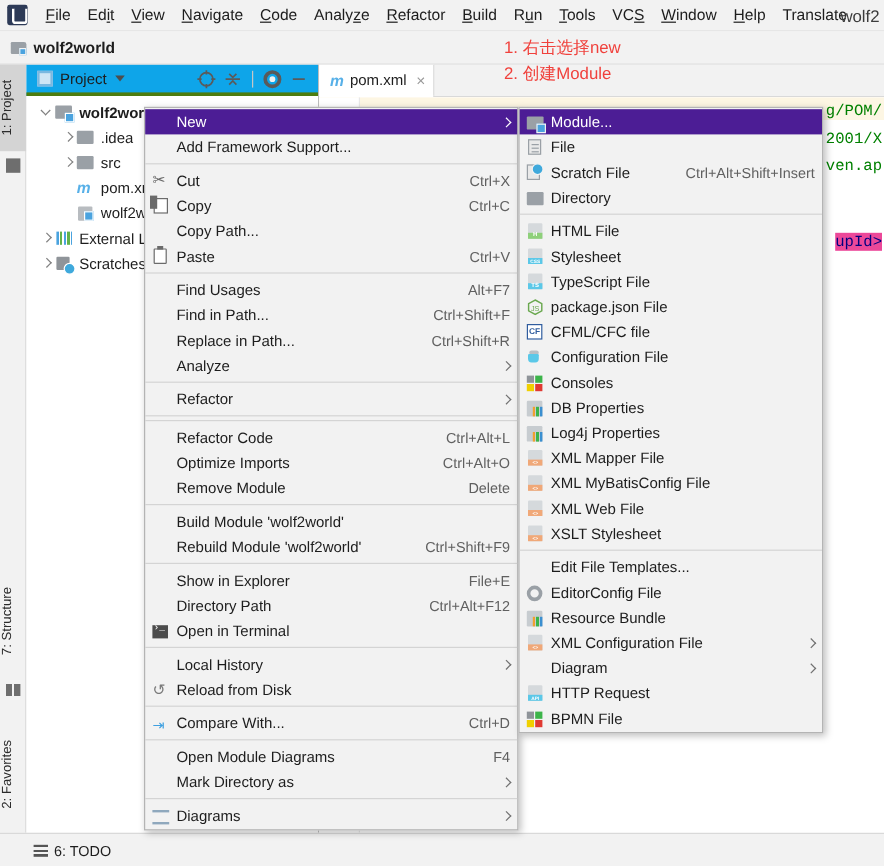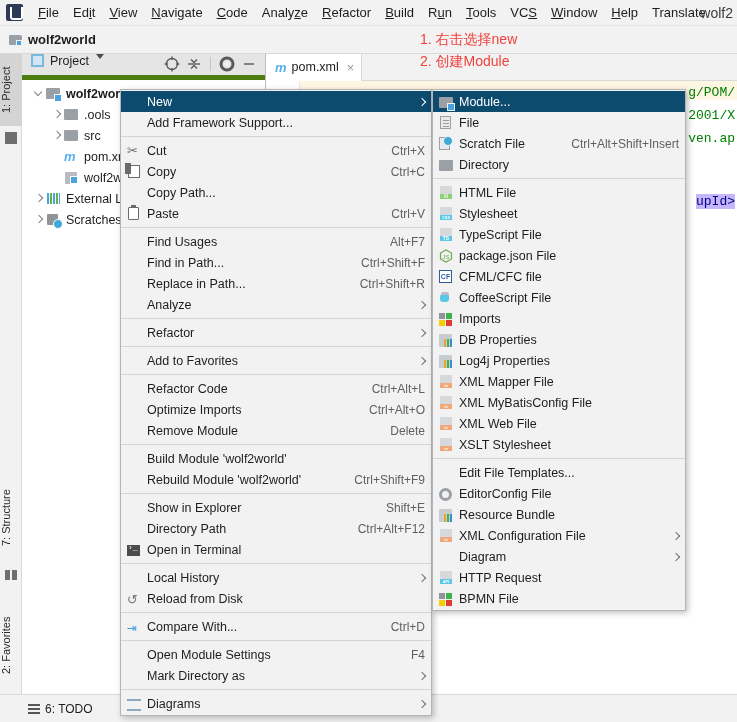--- a/index.html
+++ b/index.html
@@ -74,22 +74,22 @@
   .strip-icon {
     position: absolute; left: 5px; width: 12px; height: 12px;
   }
 
   
   .projpanel {
     position: absolute; left: 22px; top: 54px; width: 244px; height: 640px;
     background: #fff; border-right: 1px solid #bdbdbd;
   }
   .projpanel-header {
-    height: 26px; background: #e5e5e5; display: flex; align-items: flex-start;
-    border-bottom: 5px solid #4d7c0f;
+    height: 26px; background: #0ea5e9; display: flex; align-items: center;
+    border-bottom: 3px solid #4d7c0f;
   }
   .pp-icon-sq {
     width: 13px; height: 13px; margin-left: 9px; margin-right: 6px;
     border: 2px solid #7ab8e0; background: #cfe6f5;
   }
   .pp-label { font-size: 12.5px; color: #1d1d1d; }
   .caret-dn {
     width: 0; height: 0; margin-left: 7px;
     border-left: 4px solid transparent; border-right: 4px solid transparent;
     border-top: 5px solid #4d4d4d;
@@ -141,21 +141,21 @@
 
   .code-area {
     position: relative; height: 613px; background: #fff; overflow: hidden;
     font-family: "Liberation Mono", monospace; font-size: 13px;
   }
   .gutter { position: absolute; left: 0; top: 0; width: 34px; height: 100%; background: #fff; border-right: 1px solid #e8e8e8;}
   .code-hl { position:absolute; left: 0; top: 0; width: 471px; height: 19px; background:#fdf6e3; }
   .code-line { position: absolute; white-space: pre; }
   .xc-green { color: #008000; }
   .xc-tag { color: #000080; }
-  .xc-mark { background: #c4b5fd; }
+  .xc-mark { background: #ec4899; }
 
   
   .statusbar {
     position: absolute; left: 0; bottom: 0; width: 737px; height: 28px; background: #f2f2f2;
     border-top: 1px solid #d9d9d9; display: flex; align-items: center;
   }
   .todo-btn { display:flex; align-items:center; margin-left: 28px; font-size:12px; }
   .todo-icon { width:12px;height:10px;margin-right:5px;position:relative;
     background: linear-gradient(180deg,#555 0 2px,transparent 2px 4px,#555 4px 6px,transparent 6px 8px,#555 8px 10px);}
 
@@ -163,21 +163,21 @@
   .ctxmenu {
     position: absolute; left: 120px; top: 89px; width: 312px;
     background: #f2f2f2; border: 1px solid #b4b4b4;
     box-shadow: 2px 2px 6px rgba(0,0,0,.25);
     z-index: 50; padding: 1px 0;
   }
   .mi {
     display: flex; align-items: center; height: 21px; padding: 0 6px 0 4px;
     font-size: 12.5px; color: #1d1d1d; position: relative;
   }
-  .mi.selected { background: #0c4a6e; color: #fff; }
+  .mi.selected { background: #4c1d95; color: #fff; }
   .mi .mi-icon { width: 18px; height: 16px; margin-right: 4px; position: relative; flex: none; }
   .mi .mi-text { white-space: nowrap; }
   .mi .mi-short { margin-left: auto; color: #606060; font-size: 12px; padding-left: 14px; white-space: nowrap;}
   .mi .mi-arrow {
     margin-left: auto; width: 0; height: 0; padding-left: 14px;
     position: relative;
   }
   .mi .mi-arrow:after {
     content:""; position:absolute; right:0; top:-3px; width:5px;height:5px;
     border-right: 1.5px solid #707070; border-bottom: 1.5px solid #707070; transform: rotate(-45deg);
@@ -322,21 +322,21 @@
           </div>
         <div class="tree-label bold">wolf2world</div>
       </div>
       <div class="tree-row" style="padding-left:28px;">
         <div class="tw">
             <div class="chev-r"></div>
           </div>
         <div class="ic">
             <div class="ic-folder"></div>
           </div>
-        <div class="tree-label">.ools</div>
+        <div class="tree-label">.idea</div>
       </div>
       <div class="tree-row" style="padding-left:28px;">
         <div class="tw">
             <div class="chev-r"></div>
           </div>
         <div class="ic">
             <div class="ic-folder"></div>
           </div>
         <div class="tree-label">src</div>
       </div>
@@ -449,25 +449,20 @@
       <span class="mi-text">Analyze</span>
       <span class="mi-arrow"></span>
     </div>
     <div class="mi-sep"></div>
     <div class="mi">
       <span class="mi-icon"></span>
       <span class="mi-text">Refactor</span>
       <span class="mi-arrow"></span>
     </div>
     <div class="mi-sep"></div>
-    <div class="mi">
-      <span class="mi-icon"></span>
-      <span class="mi-text">Add to Favorites</span>
-      <span class="mi-arrow"></span>
-    </div>
     <div class="mi-sep"></div>
     <div class="mi">
       <span class="mi-icon"></span>
       <span class="mi-text">Refactor Code</span>
       <span class="mi-short">Ctrl+Alt+L</span>
     </div>
     <div class="mi">
       <span class="mi-icon"></span>
       <span class="mi-text">Optimize Imports</span>
       <span class="mi-short">Ctrl+Alt+O</span>
@@ -484,21 +479,21 @@
     </div>
     <div class="mi">
       <span class="mi-icon"></span>
       <span class="mi-text">Rebuild Module 'wolf2world'</span>
       <span class="mi-short">Ctrl+Shift+F9</span>
     </div>
     <div class="mi-sep"></div>
     <div class="mi">
       <span class="mi-icon"></span>
       <span class="mi-text">Show in Explorer</span>
-      <span class="mi-short">Shift+E</span>
+      <span class="mi-short">File+E</span>
     </div>
     <div class="mi">
       <span class="mi-icon"></span>
       <span class="mi-text">Directory Path</span>
       <span class="mi-short">Ctrl+Alt+F12</span>
     </div>
     <div class="mi">
       <span class="mi-icon">
           <span class="g g-term"></span>
         </span>
@@ -520,21 +515,21 @@
     <div class="mi">
       <span class="mi-icon">
           <span class="g g-compare">⇥</span>
         </span>
       <span class="mi-text">Compare With...</span>
       <span class="mi-short">Ctrl+D</span>
     </div>
     <div class="mi-sep"></div>
     <div class="mi">
       <span class="mi-icon"></span>
-      <span class="mi-text">Open Module Settings</span>
+      <span class="mi-text">Open Module Diagrams</span>
       <span class="mi-short">F4</span>
     </div>
     <div class="mi">
       <span class="mi-icon"></span>
       <span class="mi-text">Mark Directory as</span>
       <span class="mi-arrow"></span>
     </div>
     <div class="mi-sep"></div>
     <div class="mi">
       <span class="mi-icon">
@@ -609,32 +604,32 @@
     <div class="mi">
       <span class="mi-icon">
           <span class="g g-cfml">CF</span>
         </span>
       <span class="mi-text">CFML/CFC file</span>
     </div>
     <div class="mi">
       <span class="mi-icon">
           <span class="g g-coffee"></span>
         </span>
-      <span class="mi-text">CoffeeScript File</span>
+      <span class="mi-text">Configuration File</span>
     </div>
     <div class="mi">
       <span class="mi-icon">
           <span class="g g-bpmn">
             <span class="s1"></span>
             <span class="s2"></span>
             <span class="s3"></span>
             <span class="s4"></span>
           </span>
         </span>
-      <span class="mi-text">Imports</span>
+      <span class="mi-text">Consoles</span>
     </div>
     <div class="mi">
       <span class="mi-icon">
           <span class="g g-props"></span>
         </span>
       <span class="mi-text">DB Properties</span>
     </div>
     <div class="mi">
       <span class="mi-icon">
           <span class="g g-props"></span>

